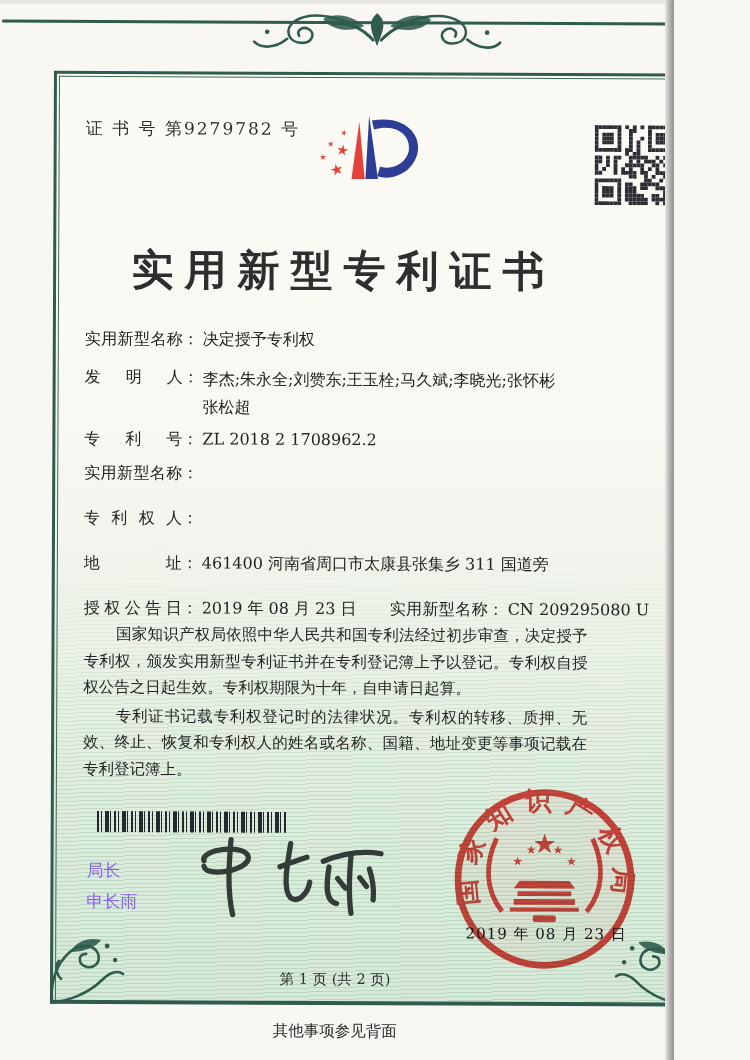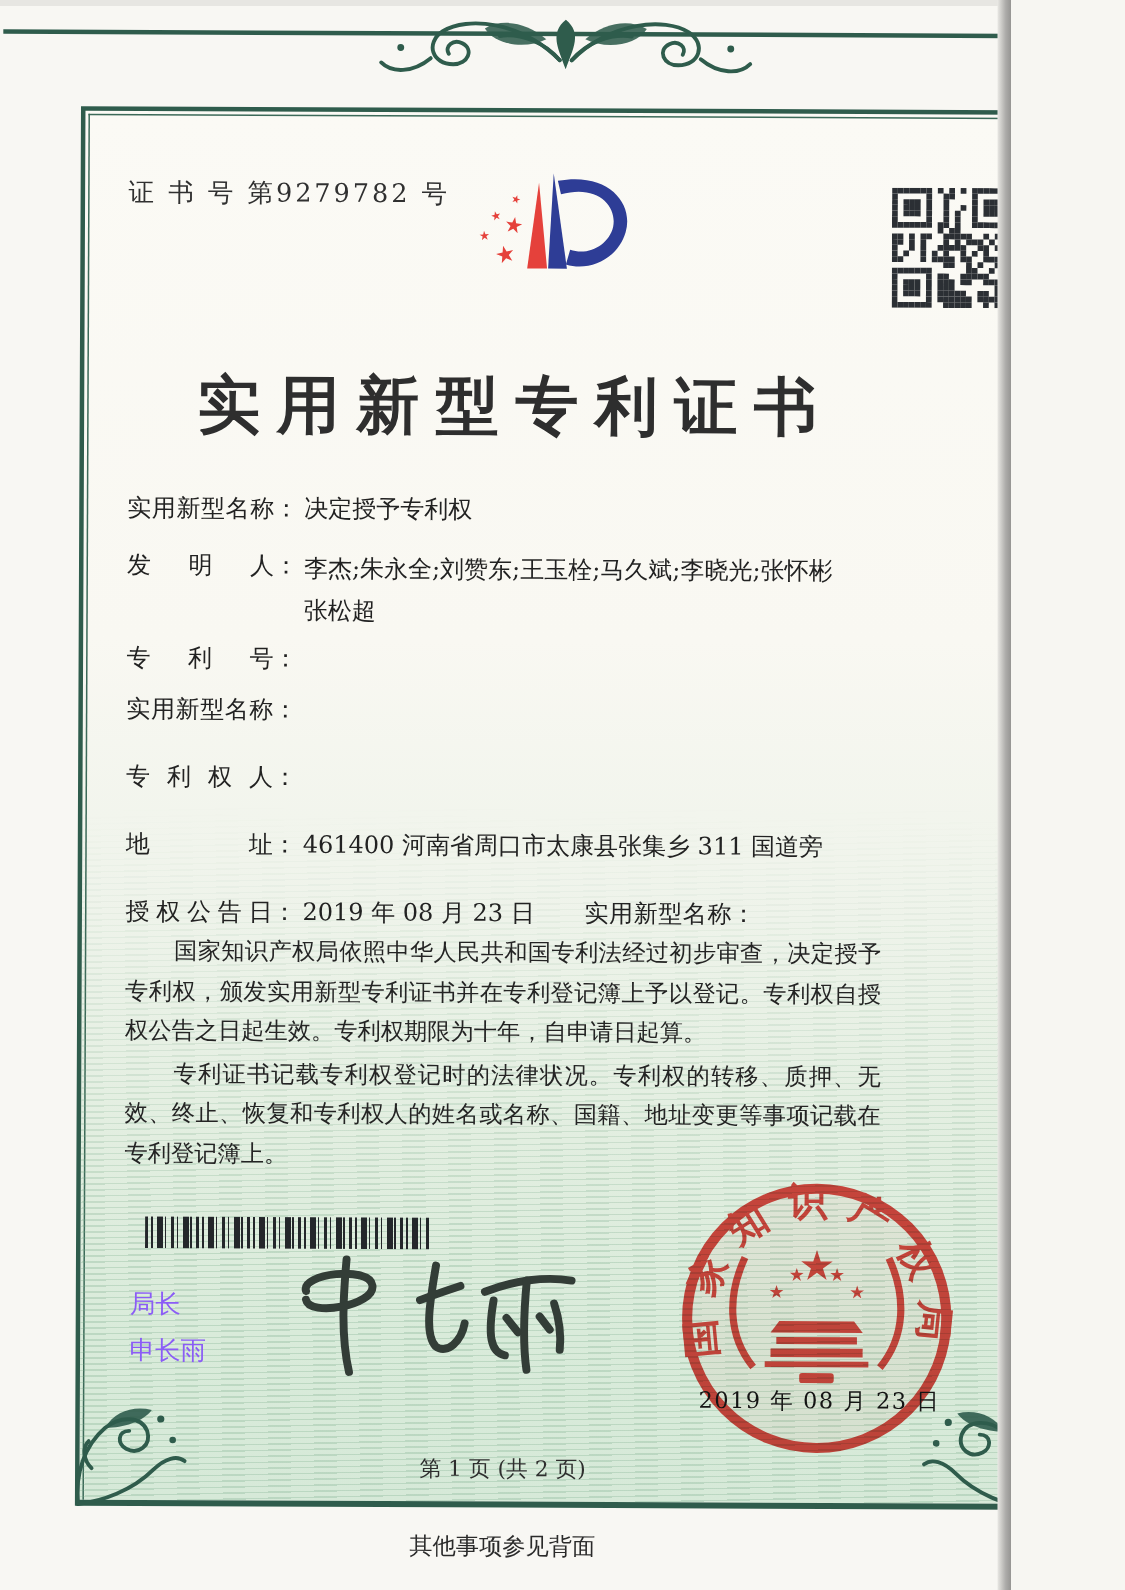--- a/index.html
+++ b/index.html
@@ -417,40 +417,42 @@
       <span class="flabel">发明人</span>
         <span class="fcolon">：</span>
       <span class="fvalue-block">
         <div>李杰;朱永全;刘赞东;王玉栓;马久斌;李晓光;张怀彬</div>
         <div>张松超</div>
       </span>
     </div>
     <div class="frow row-patentno">
       <span class="flabel">专利号</span>
         <span class="fcolon">：</span>
+      <span class="fvalue">ZL 2018 2 1708962.2</span>
     </div>
     <div class="frow row-appdate">
       <span class="flabel">实用新型名称</span>
         <span class="fcolon">：</span>
     </div>
     <div class="frow row-patentee">
       <span class="flabel">专利权人</span>
         <span class="fcolon">：</span>
     </div>
     <div class="frow row-address">
       <span class="flabel">地址</span>
         <span class="fcolon">：</span>
       <span class="fvalue">461400 河南省周口市太康县张集乡 311 国道旁</span>
     </div>
     <div class="frow row-grant">
       <span class="flabel">授权公告日</span>
         <span class="fcolon">：</span>
       <span class="fvalue-w">2019 年 08 月 23 日</span>
       <span class="flabel">实用新型名称</span>
         <span class="fcolon">：</span>
+      <span class="fvalue">CN 209295080 U</span>
     </div>
 
     <div class="body-text">
       <p>国家知识产权局依照中华人民共和国专利法经过初步审查，决定授予专利权，颁发实用新型专利证书并在专利登记簿上予以登记。专利权自授权公告之日起生效。专利权期限为十年，自申请日起算。</p>
       <p>专利证书记载专利权登记时的法律状况。专利权的转移、质押、无效、终止、恢复和专利权人的姓名或名称、国籍、地址变更等事项记载在专利登记簿上。</p>
     </div>
 
     <div class="barcode"></div>
 
     <div class="director">

